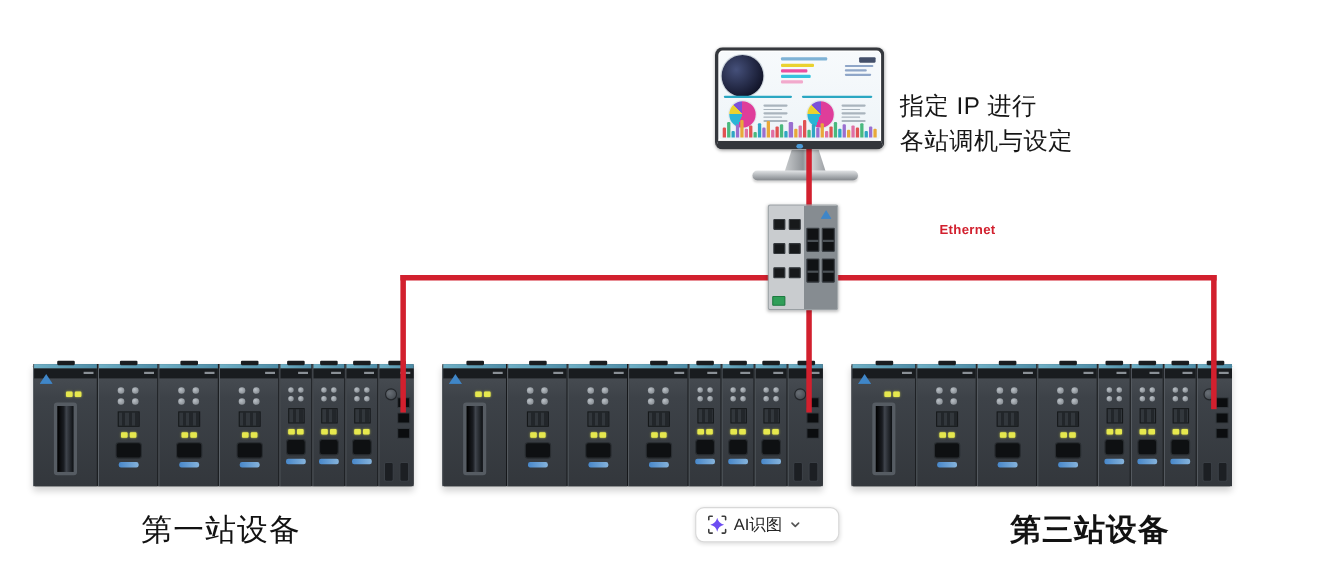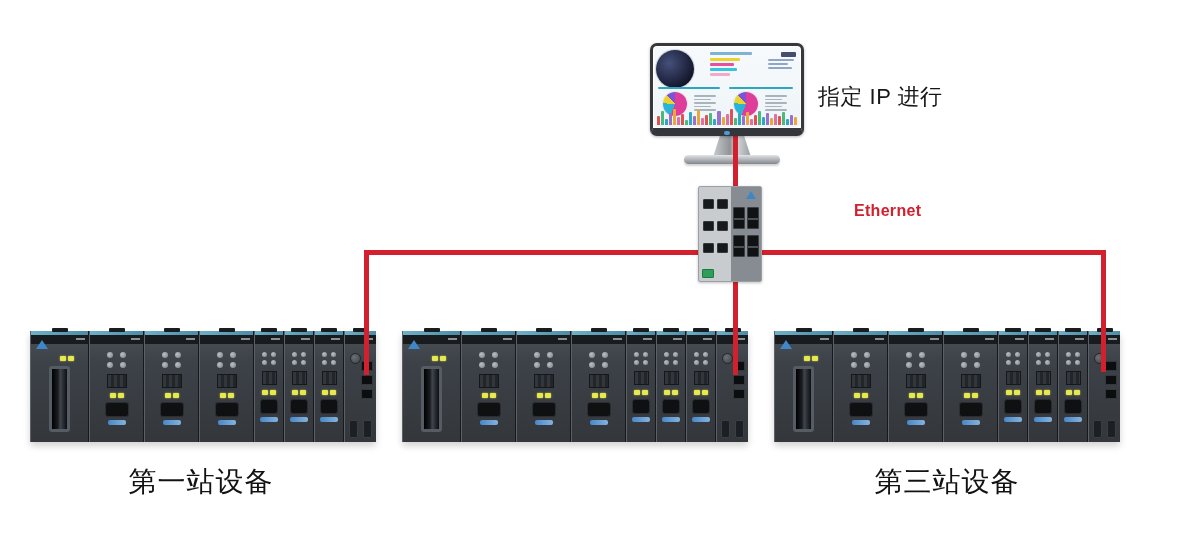--- a/index.html
+++ b/index.html
@@ -93,25 +93,25 @@
   .comm .knob{width:11px;height:11px;margin-top:9px;margin-right:10px;border-radius:50%;
     background:radial-gradient(circle at 35% 35%,#6a7077,#3c4147);border:1px solid #23262a;}
   .ports{position:absolute;right:3px;top:30px;display:flex;flex-direction:column;gap:4px;}
   .ports i{width:12px;height:10px;background:#0b0d0f;border:1px solid #33383d;border-radius:1px;}
   .dsubs{position:absolute;bottom:4px;left:4px;right:4px;display:flex;justify-content:space-between;}
   .dsubs i{width:9px;height:18px;background:#1c1f23;border:1px solid #3a3f45;border-radius:2px;}
 
   
   .annotation{position:absolute;left:818px;top:64px;z-index:4;font-size:22px;line-height:31px;
     color:#161616;letter-spacing:.5px;margin-top:17px;}
-  .eth-label{position:absolute;left:854px;top:202px;z-index:4;font-size:16px;font-weight:bold;
+  .eth-label{position:absolute;left:854px;top:202px;z-index:4;font-size:12px;font-weight:bold;
     color:var(--red);letter-spacing:.3px;}
   .station-label{position:absolute;top:463px;width:220px;text-align:center;font-size:28px;
     color:#121212;letter-spacing:1px;z-index:1;}
-  .sl1{left:91px;} .sl2{left:460px;} .sl3{left:837px;}
+  .sl1{left:91px;} .sl2{left:460px;} .sl3{left:881px;font-weight:bold;}
 
   
   .ai-btn{position:absolute;left:632px;top:461px;width:131px;height:32px;z-index:5;
     display:flex;align-items:center;gap:6px;padding:0 10px;background:#fff;
     border:1px solid #d8d8d8;border-radius:8px;box-shadow:0 1px 4px rgba(0,0,0,.14);cursor:pointer;}
   .ai-btn .lbl{font-size:15px;color:#262626;}
   .ai-btn svg{display:block;}
 </style>
 </head>
 <body>
@@ -599,18 +599,34 @@
           <i style="height: 6px; background: rgb(47, 166, 196);"></i>
           <i style="height: 10px; background: rgb(154, 111, 208);"></i>
           <i style="height: 8px; background: rgb(232, 169, 58);"></i>
         </div>
     </div>
     <span class="cam-dot"></span>
   </div>
 
   <div class="annotation">
     <div>指定 IP 进行</div>
+    <div>各站调机与设定</div>
   </div>
 
   <div class="eth-label">Ethernet</div>
 
+  <div class="ai-btn">
+    <svg width="18" height="18" viewBox="0 0 20 20">
+      <g stroke="#3c3c3c" stroke-width="1.6" fill="none" stroke-linecap="round">
+        <path d="M1.5 5 V2.5 Q1.5 1.5 2.5 1.5 H5"></path>
+        <path d="M15 1.5 H17.5 Q18.5 1.5 18.5 2.5 V5"></path>
+        <path d="M18.5 15 V17.5 Q18.5 18.5 17.5 18.5 H15"></path>
+        <path d="M5 18.5 H2.5 Q1.5 18.5 1.5 17.5 V15"></path>
+      </g>
+      <path d="M10 3 Q11.2 8.8 17 10 Q11.2 11.2 10 17 Q8.8 11.2 3 10 Q8.8 8.8 10 3 Z" fill="#6d4df2"></path>
+    </svg>
+    <span class="lbl">AI识图</span>
+    <svg width="12" height="12" viewBox="0 0 16 16">
+      <path d="M4 6 L8 10 L12 6" stroke="#555" stroke-width="2" fill="none" stroke-linecap="round" stroke-linejoin="round"></path>
+    </svg>
+  </div>
 
 </div>
 
 </body></html>

